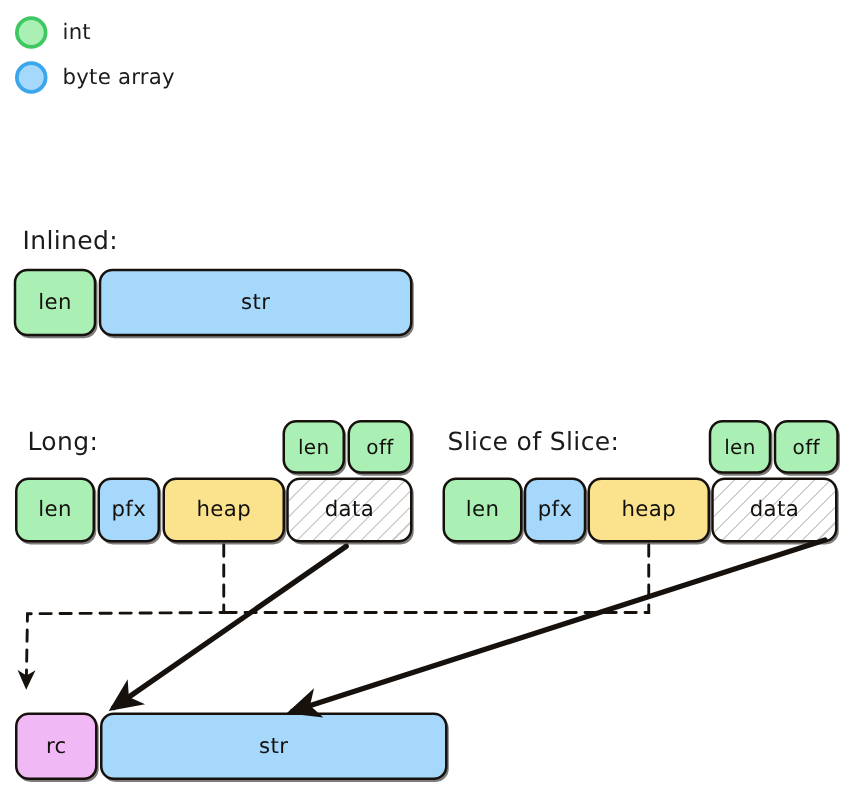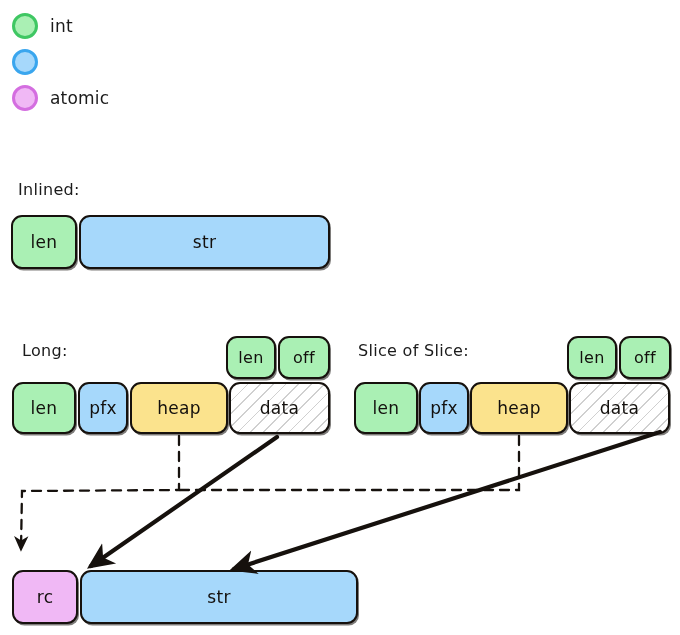--- a/index.html
+++ b/index.html
@@ -45,21 +45,21 @@
     margin-left: 12px;
     font-size: 17px;
     color: #1b1b1b;
     letter-spacing: 0.2px;
     white-space: nowrap;
   }
 
   
   .caption {
     position: absolute;
-    font-size: 16px;
+    font-size: 20px;
     color: #1b1b1b;
     white-space: nowrap;
     letter-spacing: 0.3px;
   }
   #caption-inlined { left: 18px; top: 180px; }
   #caption-long    { left: 22px; top: 341px; text-align: center; }
   #caption-slice   { left: 358px; top: 341px; }
 
   
   .box {
@@ -106,24 +106,21 @@
 
 <div id="diagram-root">
 
   <div class="legend">
     <div class="legend-row">
       <span class="legend-swatch" id="sw-0" style="background: rgb(170, 240, 180); border-color: rgb(63, 199, 99);"></span>
       <span class="legend-label">int</span>
     </div>
     <div class="legend-row">
       <span class="legend-swatch" id="sw-1" style="background: rgb(166, 216, 251); border-color: rgb(58, 166, 238);"></span>
-    </div>
-    <div class="legend-row">
-      <span class="legend-swatch" id="sw-3" style="background: rgb(240, 184, 245); border-color: rgb(212, 110, 224);"></span>
-      <span class="legend-label">atomic</span>
+      <span class="legend-label">byte array</span>
     </div>
   </div>
 
   <div class="caption" id="caption-inlined">Inlined:</div>
 
   <div class="box fill-green" style="left:11px; top:215px; width:66px; height:54px;">len</div>
   <div class="box fill-blue" style="left:79px; top:215px; width:251px; height:54px;">str</div>
 
   <div class="caption" id="caption-long">Long:</div>
 

